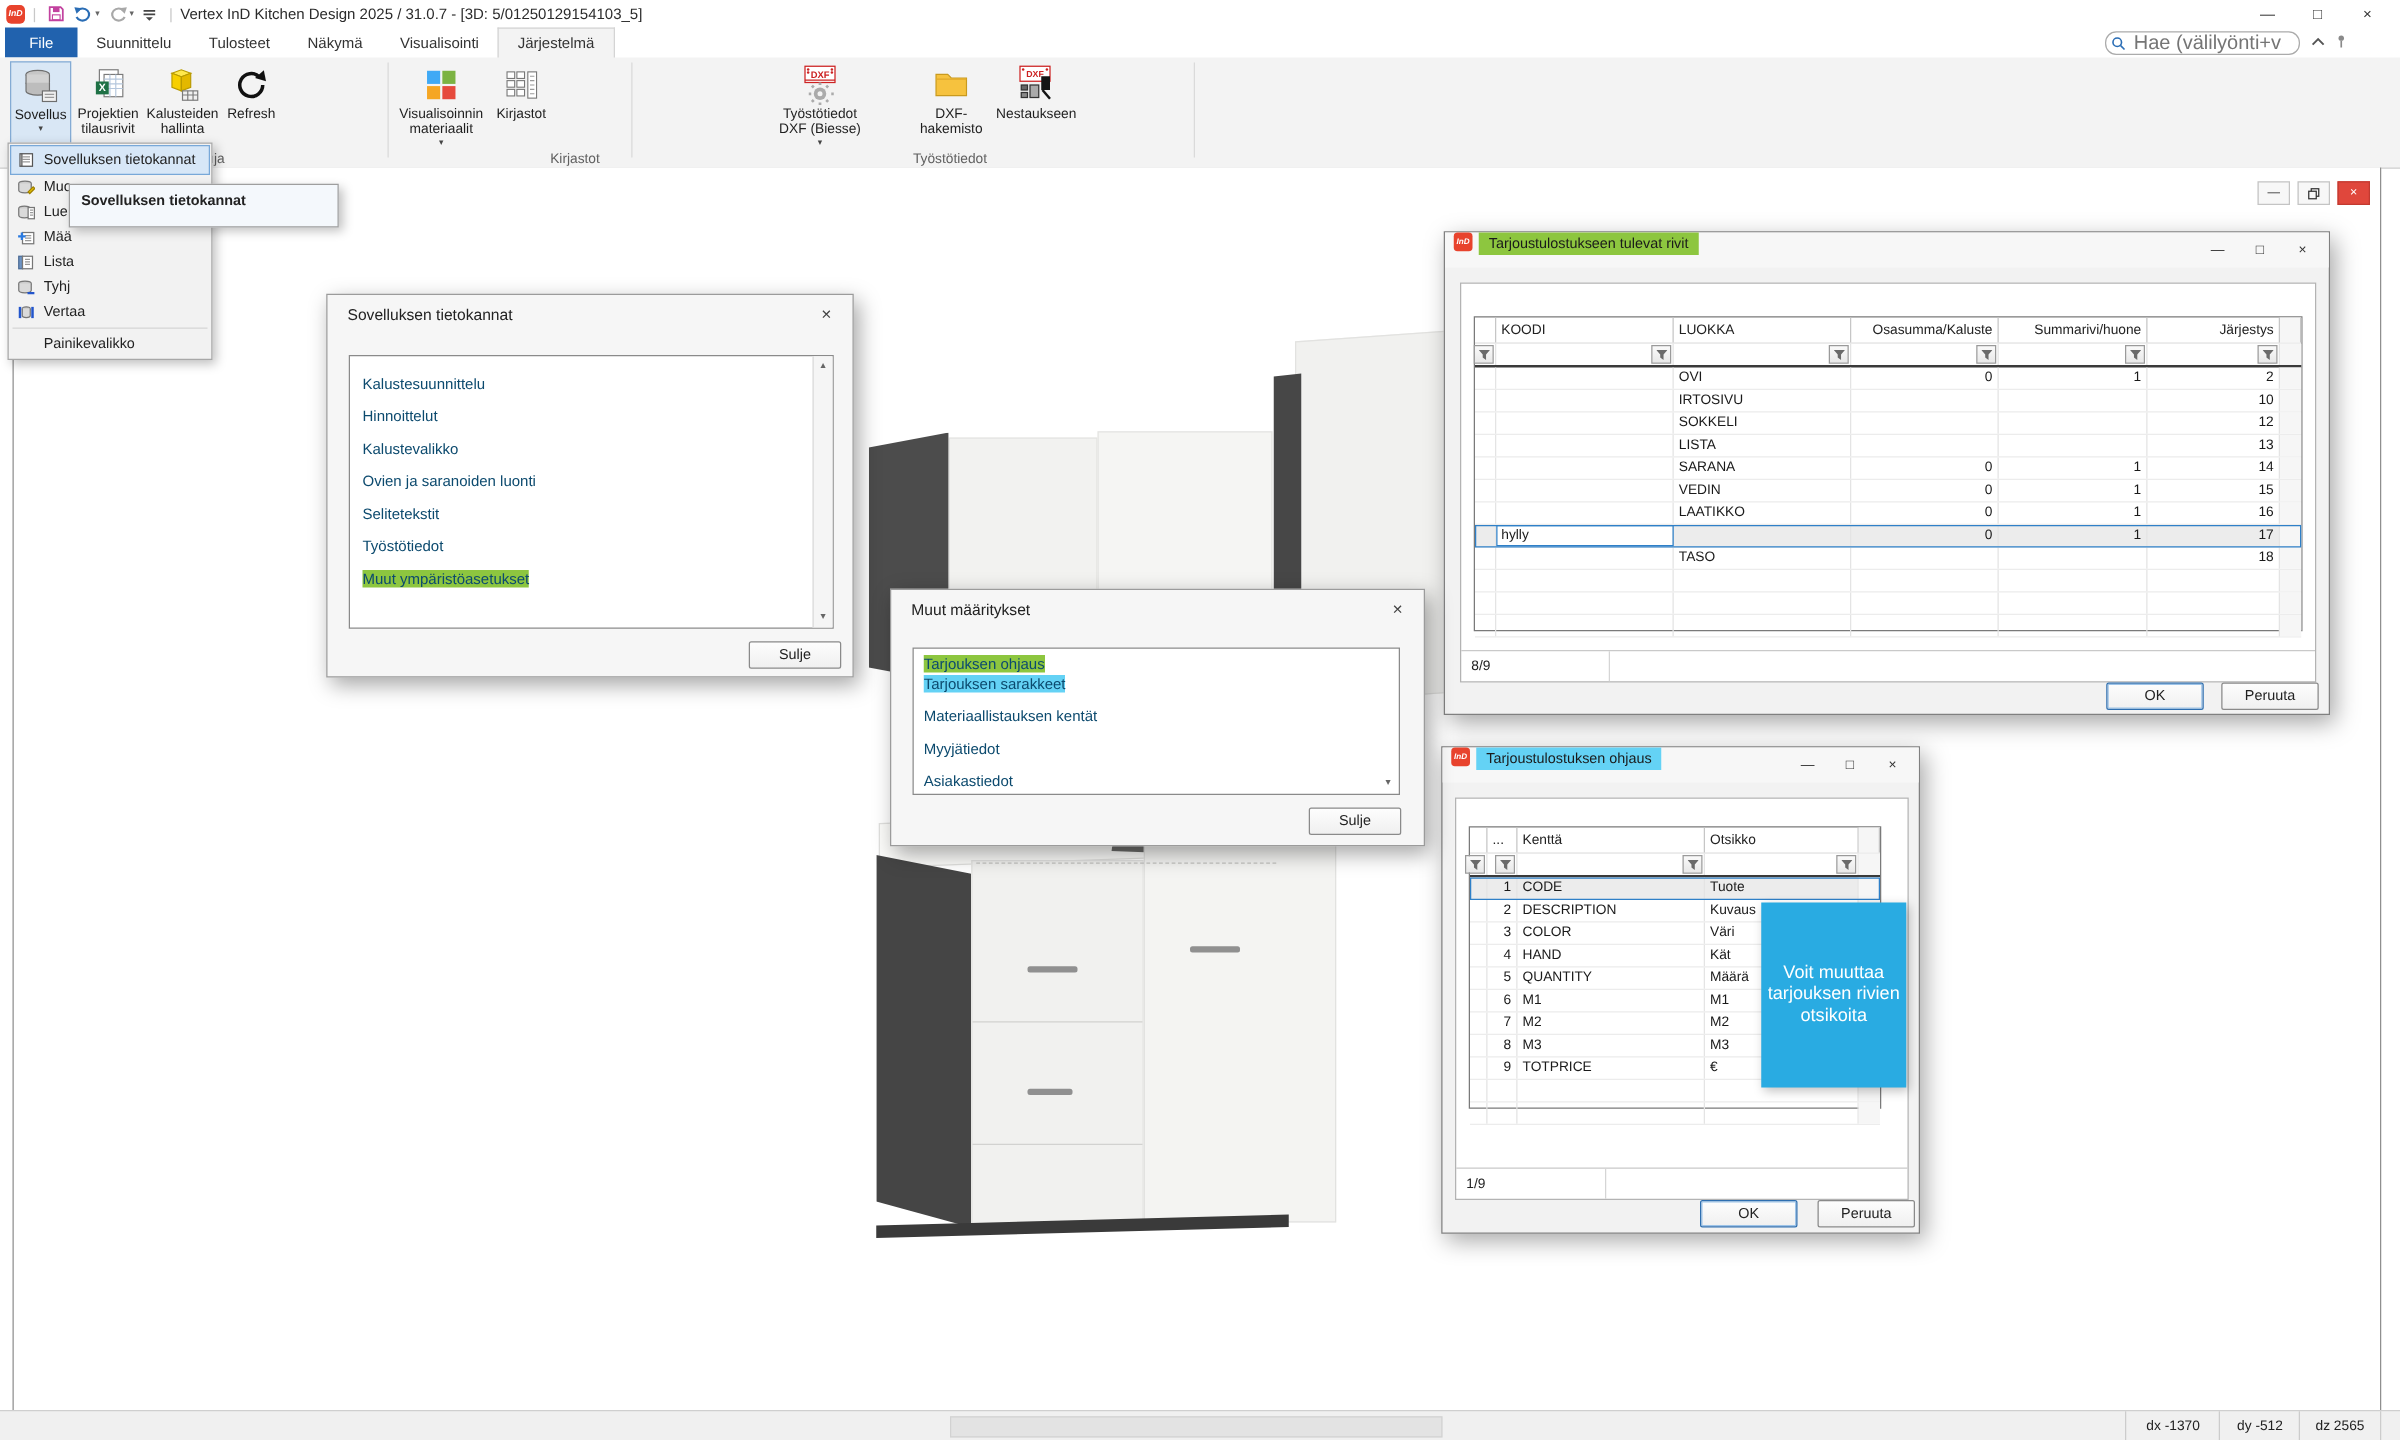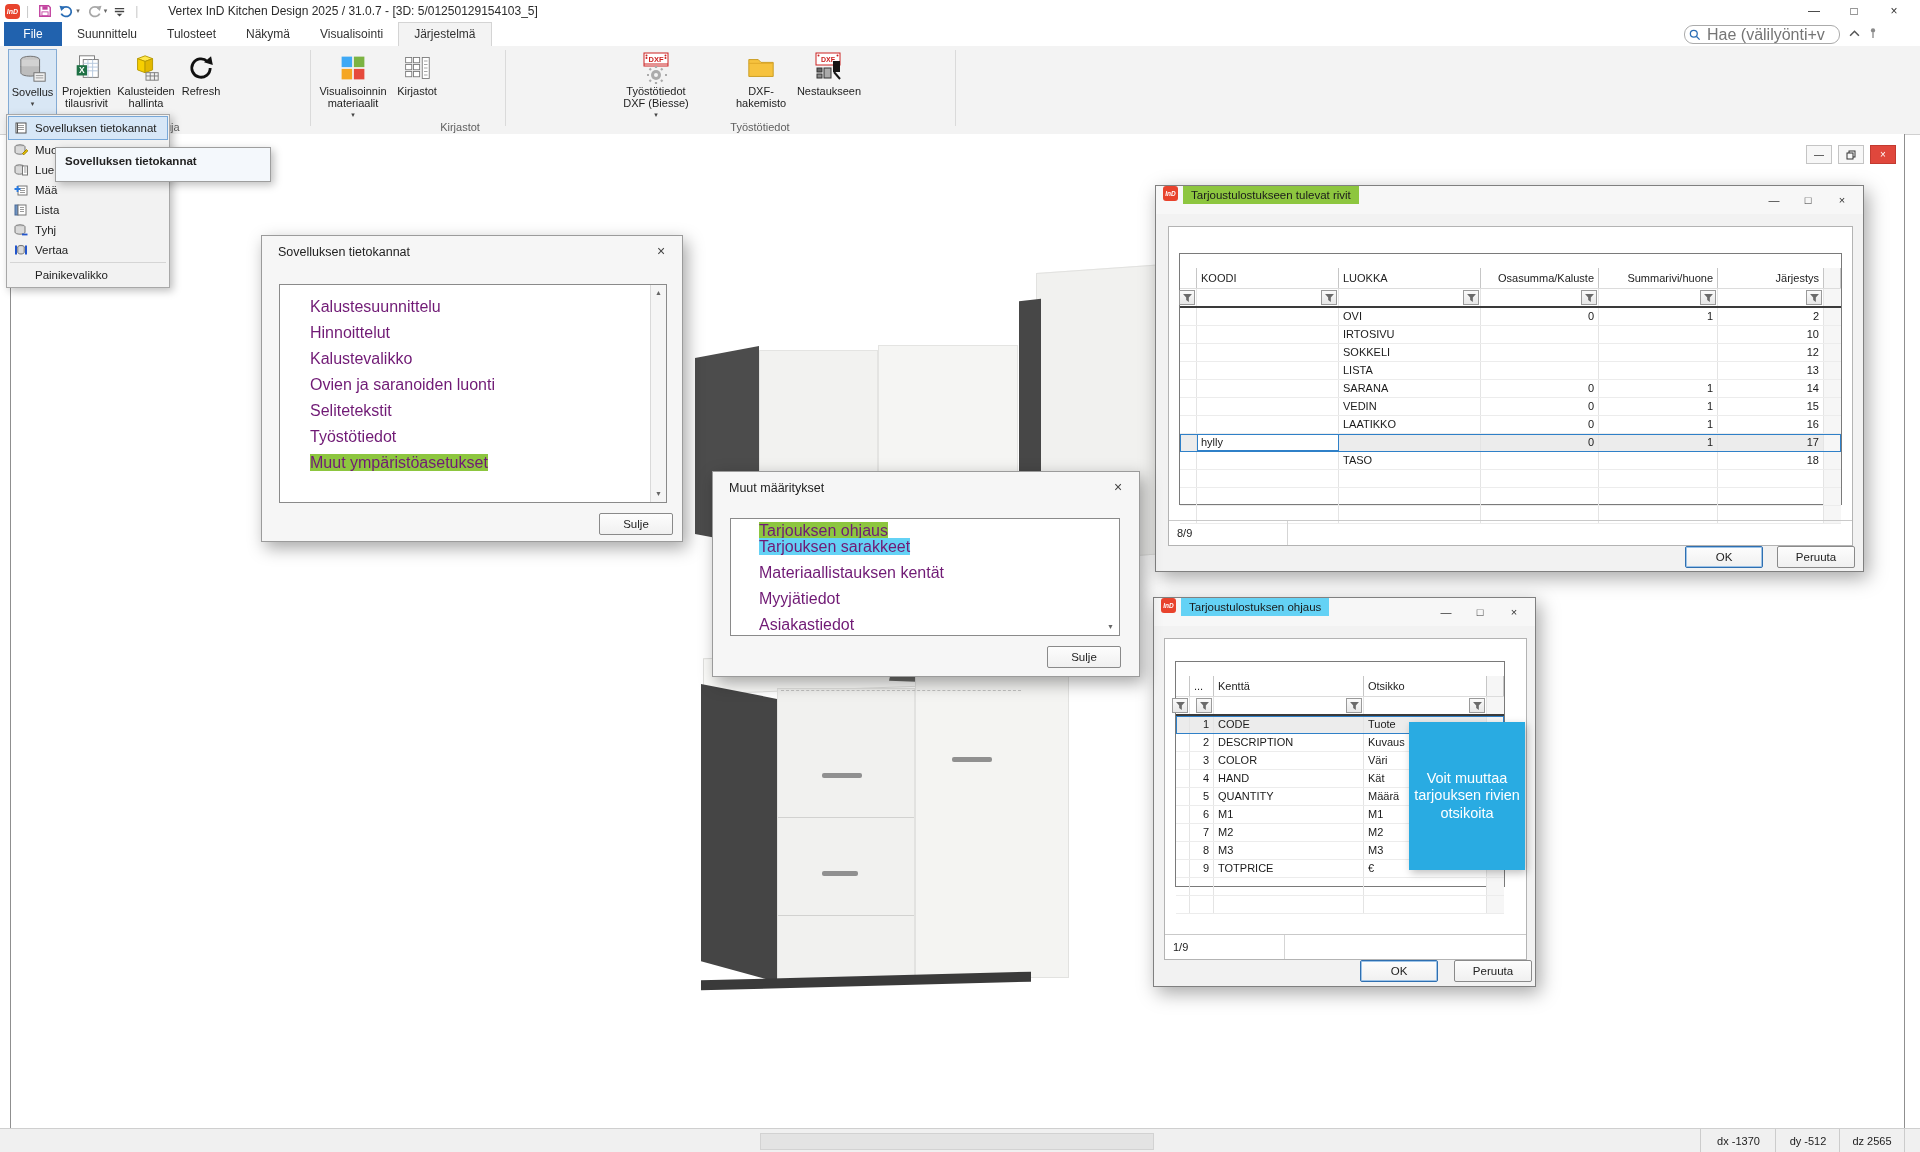--- a/index.html
+++ b/index.html
@@ -9,21 +9,21 @@
   svg{display:block;}
 
   
   .titlebar{position:absolute;left:0;top:0;width:1920px;height:22px;background:#fff;
             display:flex;align-items:center;font-size:12px;}
   .logo{width:15px;height:15px;margin-left:5px;border-radius:4px;background:#e8432d;color:#fff;
         font-size:7px;font-weight:bold;font-style:italic;display:flex;align-items:center;justify-content:center;}
   .qsep{color:#c8c8c8;margin:0 6px;font-size:12px;}
   .qbtn{display:flex;align-items:center;height:18px;padding:0 3px;}
   .qbtn .dd{font-size:7px;color:#666;margin-left:1px;}
-  .apptitle{margin-left:24px;color:#2b2b2b;font-size:12px;white-space:nowrap;}
+  .apptitle{margin-left:0;color:#2b2b2b;font-size:12px;white-space:nowrap;}
   .winbtns{position:absolute;right:6px;top:0;height:22px;display:flex;}
   .winbtn{width:40px;height:22px;display:flex;align-items:center;justify-content:center;
           font-size:12px;color:#333;}
 
   
   .tabrow{position:absolute;left:0;top:22px;width:1920px;height:24px;background:#fff;display:flex;}
   .tab{height:24px;line-height:24px;padding:0 15px;font-size:12px;color:#333;}
   .tab.file{background:#2162ae;color:#ffffff;min-width:28px;text-align:center;margin-left:4px;}
   .tab.active{background:#f3f3f3;border:1px solid #d4d4d4;border-bottom:none;line-height:22px;}
   .searchbox{position:absolute;right:80px;top:3px;width:146px;height:17px;border:1px solid #ababab;
@@ -59,21 +59,21 @@
 
   
   .dlg{position:absolute;background:#f6f6f6;border:1px solid #9b9b9b;box-shadow:4px 6px 16px rgba(0,0,0,.35);z-index:30;}
   .dlg-title{position:absolute;left:16px;top:9px;font-size:12.5px;color:#222;}
   .dlg-x{position:absolute;right:12px;top:6px;width:18px;height:18px;display:flex;align-items:center;
          justify-content:center;font-size:14px;color:#444;}
   .listbox{position:absolute;background:#fff;border:1px solid #8a8a8a;}
   .lb-scroll{position:absolute;right:0;top:0;bottom:0;width:15px;border-left:1px solid #d9d9d9;background:#f5f5f5;}
   .lb-up{position:absolute;top:1px;left:0;width:15px;height:14px;text-align:center;font-size:7px;color:#666;line-height:14px;}
   .lb-dn{position:absolute;bottom:1px;left:0;width:15px;height:14px;text-align:center;font-size:7px;color:#666;line-height:14px;}
-  .li{font-size:16px;color:#701a75;white-space:nowrap;margin-left:20px;}
+  .li{font-size:12px;color:#0c4a6e;white-space:nowrap;}
   .hl-green{background:#8dc63f;}
   .hl-cyan{background:#64d2f5;}
   .btn{position:absolute;height:20px;background:linear-gradient(#fdfdfd,#f0f0f0);border:1px solid #8a8a8a;
        border-radius:2px;font-size:11.5px;color:#222;display:flex;align-items:center;justify-content:center;}
   .btn.def{border:1px solid #2f6fb0;box-shadow:0 0 0 1px #9cc3e8 inset;}
 
   
   .twin{position:absolute;background:#f2f2f2;border:1px solid #808080;box-shadow:4px 6px 18px rgba(0,0,0,.35);z-index:20;}
   .twin-tb{position:absolute;left:0;top:0;right:0;height:28px;background:#f7f7f7;display:flex;align-items:flex-start;}
   .twin-logo{width:15px;height:15px;margin-left:7px;border-radius:3px;background:#e8432d;color:#fff;font-size:6.5px;
@@ -82,21 +82,21 @@
   .twin-ctl{position:absolute;top:0;height:28px;display:flex;align-items:center;}
   .tcb{width:34px;height:24px;display:flex;align-items:center;justify-content:center;font-size:11px;color:#333;}
   .panel{position:absolute;background:#fff;border:1px solid #b3b3b3;}
   .statusrow{position:absolute;left:0;right:0;bottom:0;height:24px;border-top:1px solid #c9c9c9;
              font-size:11px;color:#222;display:flex;align-items:center;}
   .statusdiv{position:absolute;top:0;bottom:0;width:1px;background:#d5d5d5;}
 
   
   .tbl{position:absolute;border:1px solid #7a7a7a;background:#fff;font-size:11px;}
   .trow{display:grid;height:17px;line-height:17px;border-bottom:1px solid #ececec;}
-  .trow.hdr{height:20px;line-height:20px;border-bottom:1px solid #dcdcdc;color:#222;margin-top:14px;}
+  .trow.hdr{height:20px;line-height:20px;border-bottom:1px solid #dcdcdc;color:#222;}
   .trow.flt{height:17px;border-bottom:2px solid #3a3a3a;background:#fff;}
   .tc{border-right:1px solid #e4e4e4;overflow:hidden;padding:0 4px;white-space:nowrap;}
   .hdr .tc{border-right:1px solid #c6c6c6;}
   .num{text-align:right;}
   .sbcol{background:#f6f6f6;border-right:none;}
   .fcell{position:relative;border-right:1px solid #e4e4e4;}
   .fbtn{position:absolute;right:1px;top:1px;width:14px;height:13px;border:1px solid #9a9a9a;
         background:linear-gradient(#fafafa,#e8e8e8);display:flex;align-items:center;justify-content:center;}
   .fbtn svg{width:9px;height:8px;}
   .trow.sel{outline:1px solid #2f80c8;outline-offset:-1px;background:#ececec;}

